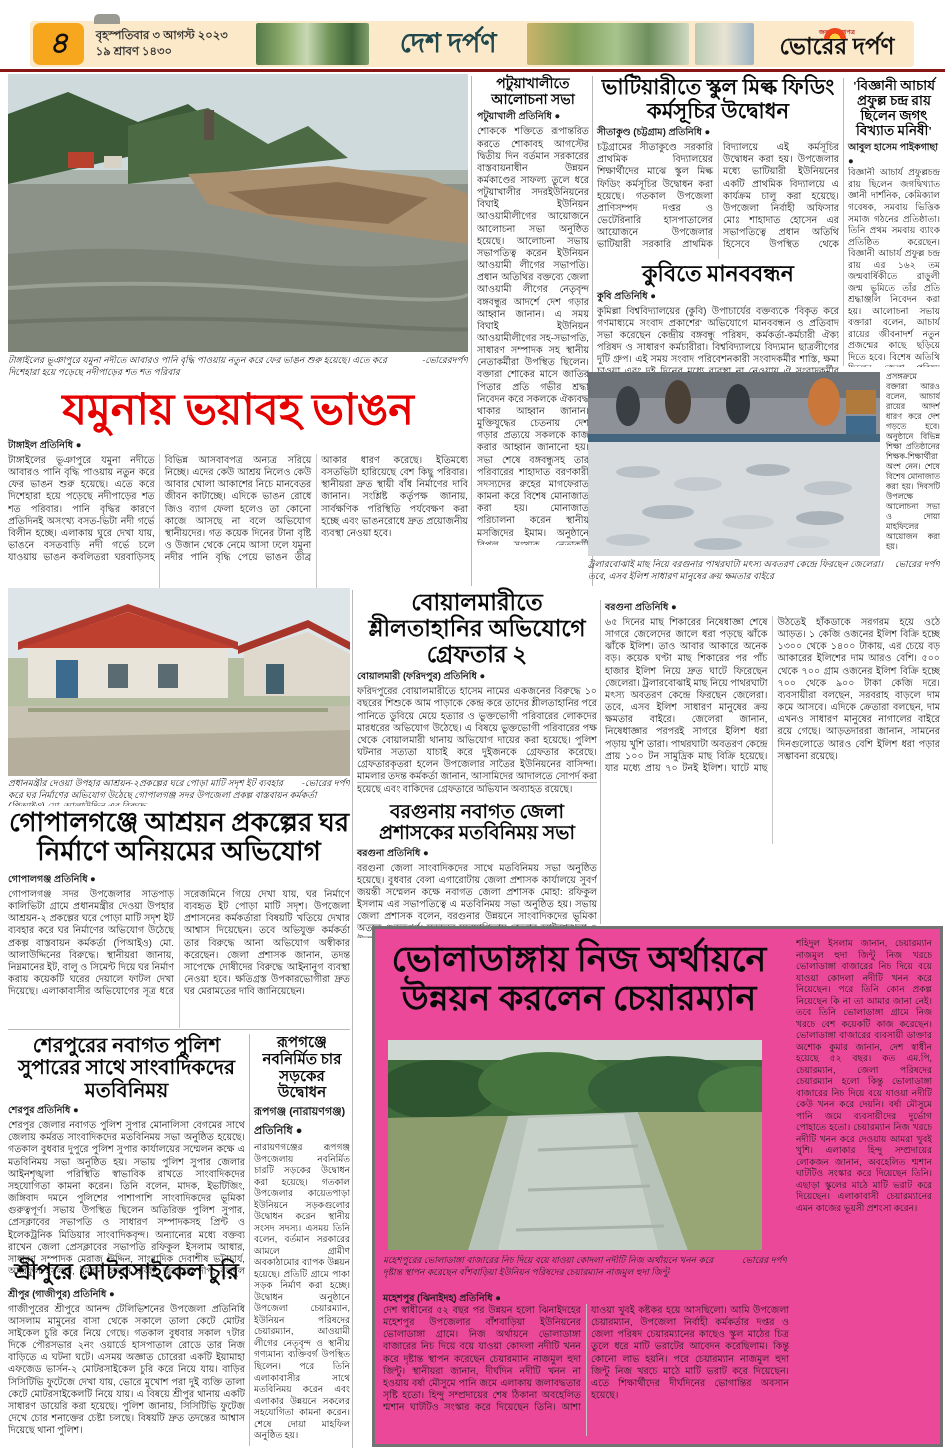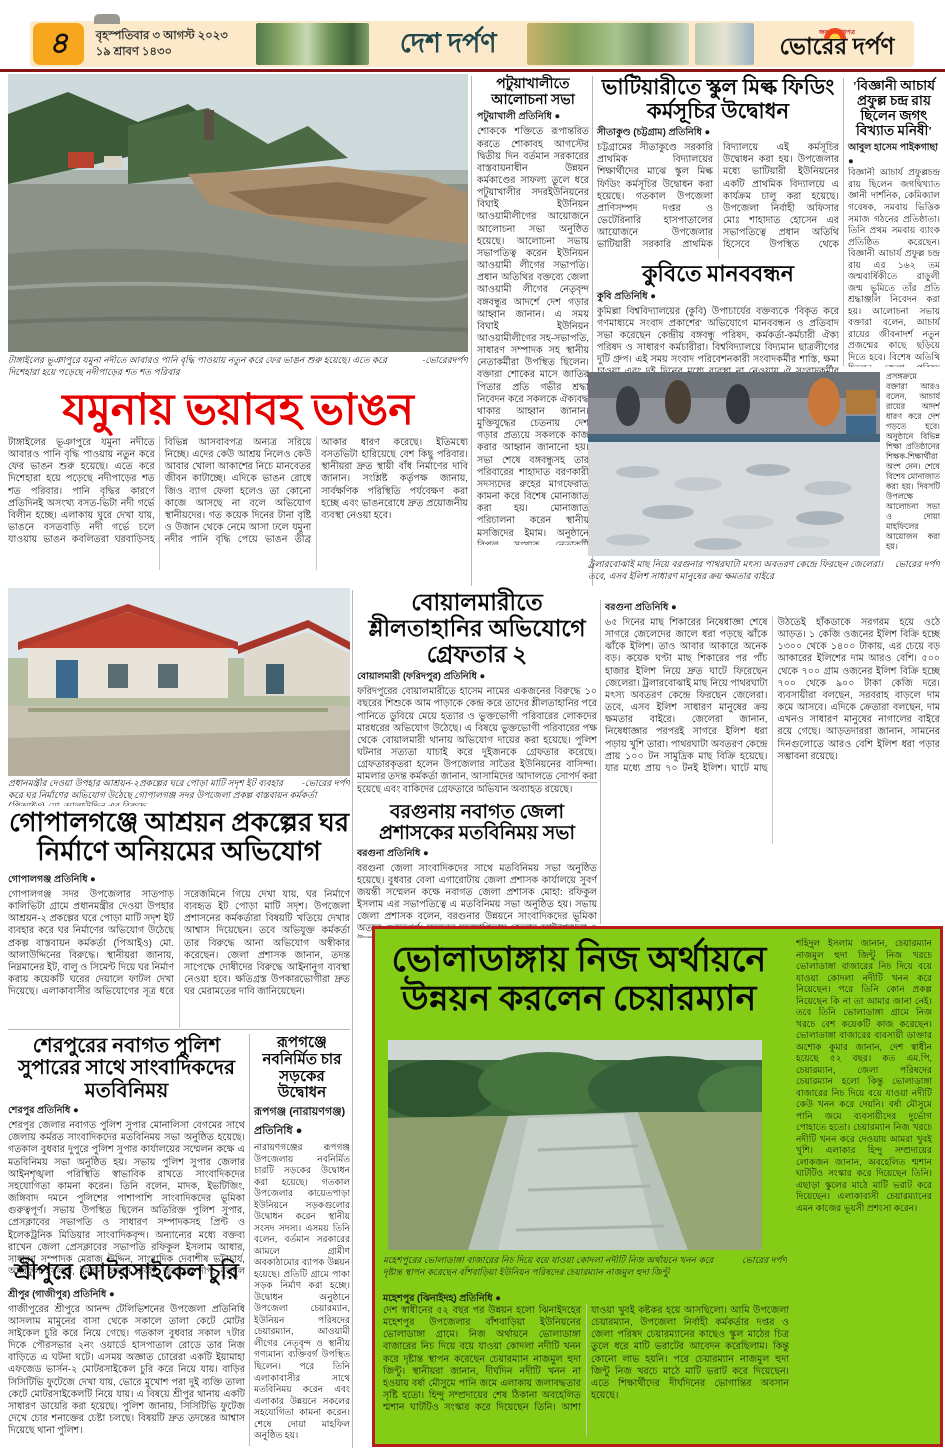--- a/index.html
+++ b/index.html
@@ -42,21 +42,21 @@
   #a-bhati .hl{font-size:21px}
   #a-kubi .hl{font-size:22px}
   #a-biggani .hl{font-size:13.5px}
   #a-ilish .hl{font-size:30px}
   #a-boal .hl{font-size:23px}
   #a-gopal-hl{font-size:26px}
   #a-bardc .hl{font-size:19px}
   #a-sherpur .hl{font-size:20px}
   #a-rup .hl{font-size:15px}
   #a-sree .hl{font-size:22px}
-  .featurebox{border:3px solid #b91c1c;background:#84cc16;box-sizing:border-box}
+  .featurebox{border:3px solid #737373;background:#ec4899;box-sizing:border-box}
   #box-hl{font-size:35px}
   .tiny{font-size:8px;line-height:1.25;text-align:justify;overflow:hidden}
   svg{display:block}
 </style>
 </head>
 <body>
 
 <div>
 
   <header class="abs hdr">
@@ -98,20 +98,21 @@
       <path d="M0 214 Q150 204 300 218 T460 220" stroke="#9aa094" stroke-width="4" fill="none"></path>
       <path d="M0 248 Q170 240 330 250 T460 252" stroke="#6f7469" stroke-width="4" fill="none"></path>
     </svg>
   </div>
   <div class="abs cap" style="left:8px;top:355px;width:460px;height:30px">
     <span class="credit">-ভোরেরদর্পণ</span>
     <span>টাঙ্গাইলের ভূঞাপুরে যমুনা নদীতে আবারও পানি বৃদ্ধি পাওয়ায় নতুন করে ফের ভাঙন শুরু হয়েছে। এতে করে দিশেহারা হয়ে পড়েছে নদীপাড়ের শত শত পরিবার</span>
   </div>
   <div id="a-jamuna-hl" class="abs hl redhl" style="left:8px;top:386px;width:460px;height:46px">যমুনায় ভয়াবহ ভাঙন</div>
   <div class="abs" style="left:8px;top:436px;width:460px;height:150px">
+    <div class="dl">টাঙ্গাইল প্রতিনিধি ●</div>
     <div class="bd c3" style="height:134px">টাঙ্গাইলের ভূঞাপুরে যমুনা নদীতে আবারও পানি বৃদ্ধি পাওয়ায় নতুন করে ফের ভাঙন শুরু হয়েছে। এতে করে দিশেহারা হয়ে পড়েছে নদীপাড়ের শত শত পরিবার। পানি বৃদ্ধির কারণে প্রতিদিনই অসংখ্য বসত-ভিটা নদী গর্ভে বিলীন হচ্ছে। এলাকায় ঘুরে দেখা যায়, ভাঙনে বসতবাড়ি নদী গর্ভে চলে যাওয়ায় ভাঙন কবলিতরা ঘরবাড়িসহ বিভিন্ন আসবাবপত্র অন্যত্র সরিয়ে নিচ্ছে। এদের কেউ আশ্রয় নিলেও কেউ আবার খোলা আকাশের নিচে মানবেতর জীবন কাটাচ্ছে। এদিকে ভাঙন রোধে জিও ব্যাগ ফেলা হলেও তা কোনো কাজে আসছে না বলে অভিযোগ স্থানীয়দের। গত কয়েক দিনের টানা বৃষ্টি ও উজান থেকে নেমে আসা ঢলে যমুনা নদীর পানি বৃদ্ধি পেয়ে ভাঙন তীব্র আকার ধারণ করেছে। ইতিমধ্যে বসতভিটা হারিয়েছে বেশ কিছু পরিবার। স্থানীয়রা দ্রুত স্থায়ী বাঁধ নির্মাণের দাবি জানান। সংশ্লিষ্ট কর্তৃপক্ষ জানায়, সার্বক্ষণিক পরিস্থিতি পর্যবেক্ষণ করা হচ্ছে এবং ভাঙনরোধে দ্রুত প্রয়োজনীয় ব্যবস্থা নেওয়া হবে।</div>
   </div>
 
   <div class="abs vline" style="left:471px;top:76px;height:510px"></div>
   <div class="abs vline" style="left:592px;top:76px;height:510px"></div>
   <div class="abs vline" style="left:843px;top:78px;height:288px"></div>
 
   <div id="a-patua" class="abs" style="left:477px;top:76px;width:112px;height:510px">
     <div class="hl">পটুয়াখালীতে আলোচনা সভা</div>
     <div class="dl">পটুয়াখালী প্রতিনিধি ●</div>

